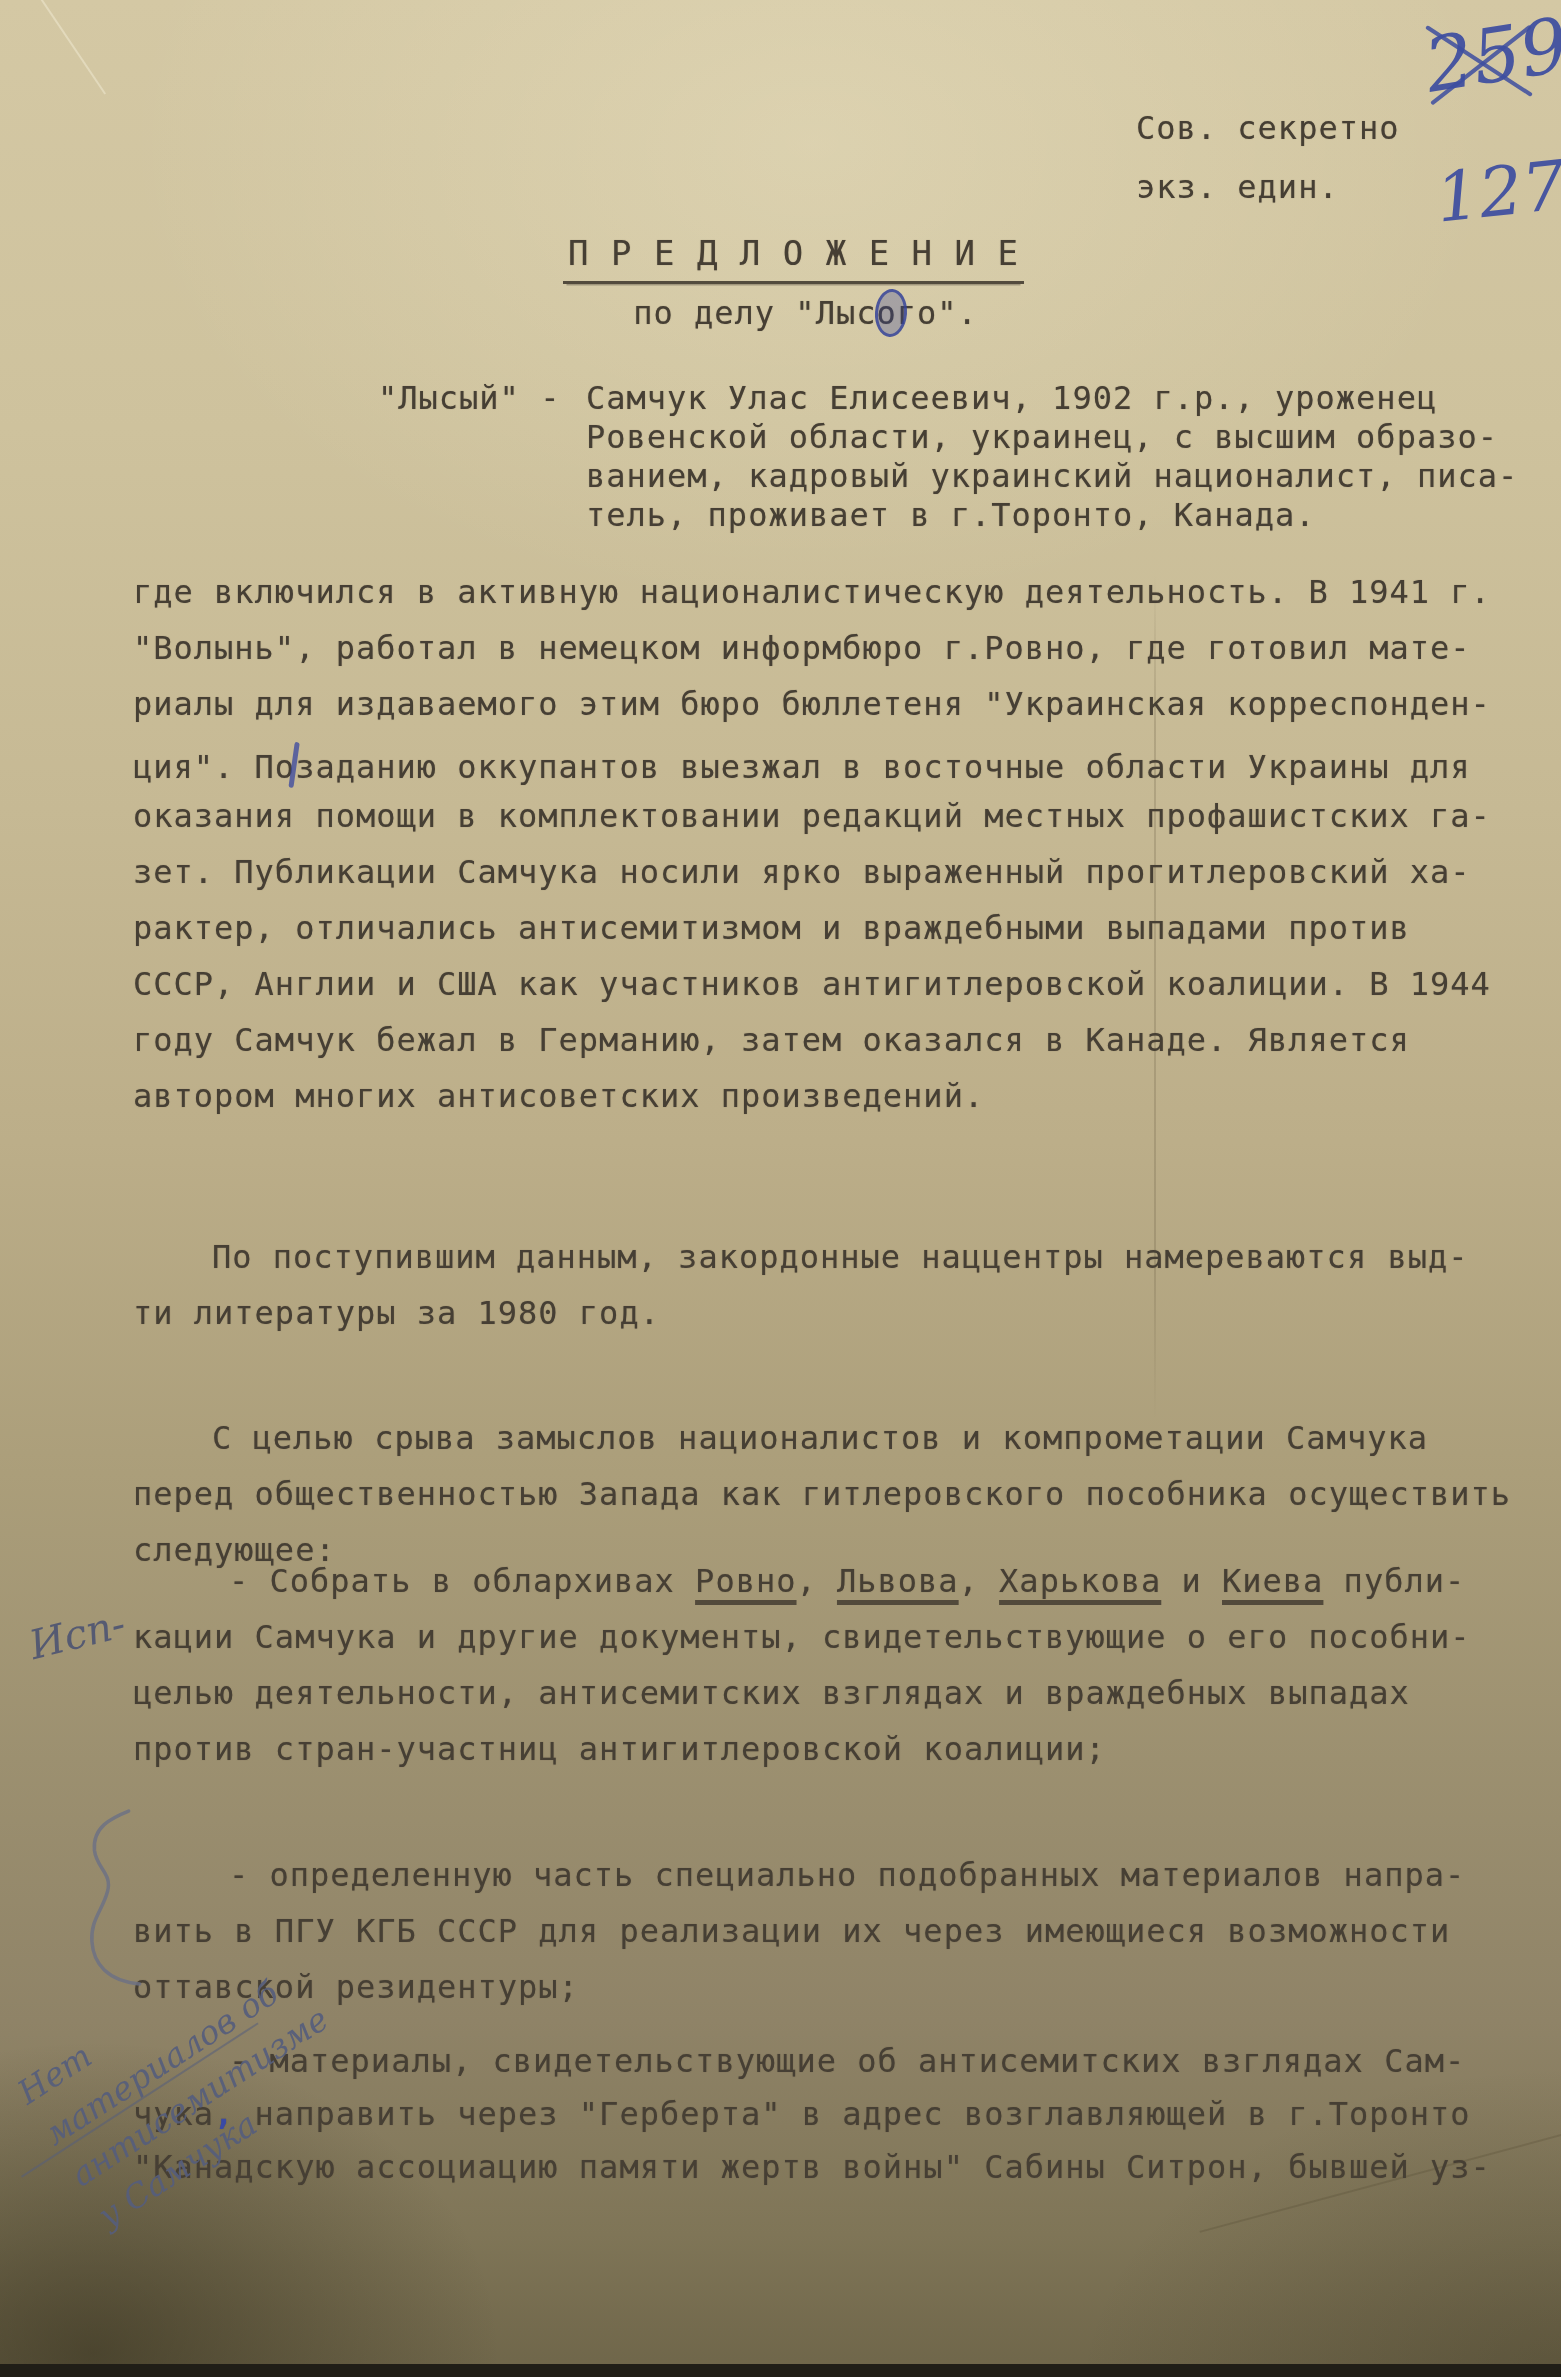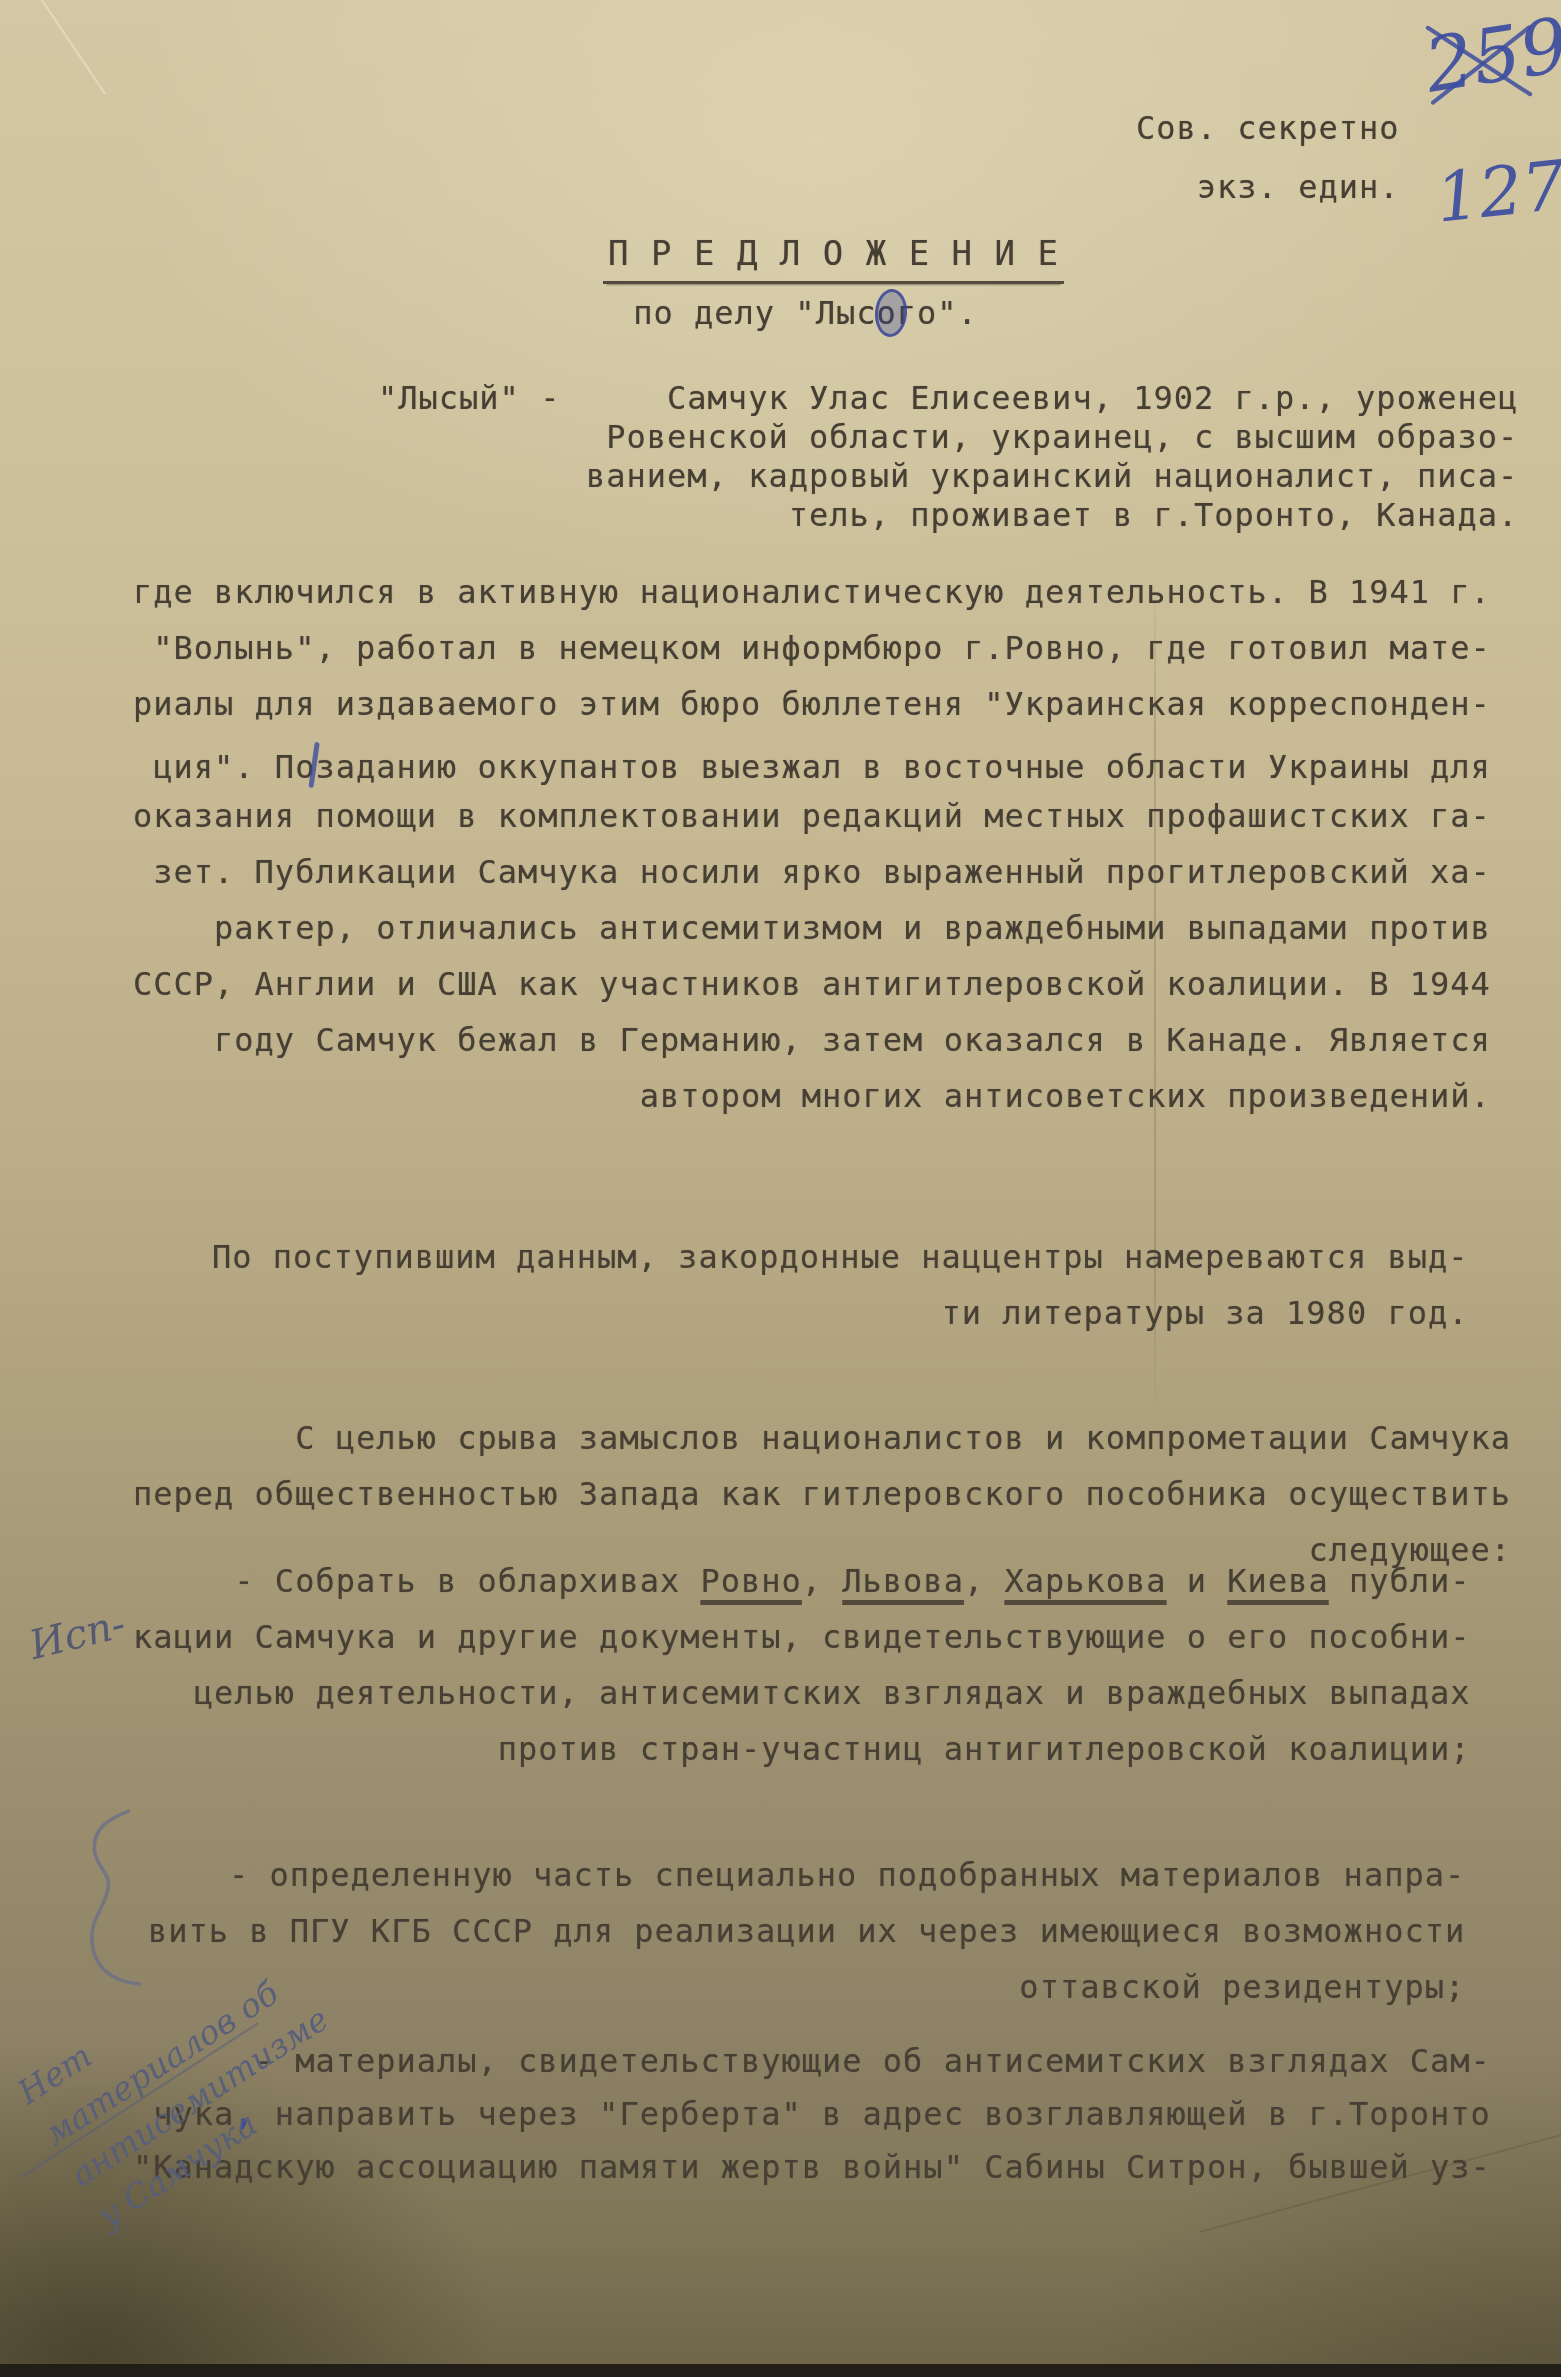--- a/index.html
+++ b/index.html
@@ -10,26 +10,26 @@
     font-family:"DejaVu Sans Mono",monospace;
     background:
       radial-gradient(655px 503px at 6% 99%, rgba(38,34,18,.50), rgba(38,34,18,0) 62%),
       radial-gradient(806px 554px at 100% 101%, rgba(48,43,26,.32), rgba(48,43,26,0) 60%),
       radial-gradient(1108px 755px at 52% 6%, rgba(255,250,224,.22), rgba(255,250,224,0) 62%),
       linear-gradient(180deg,#d4c8a4 0%,#cec29d 18%,#c6b994 34%,#bcae89 48%,#ab9e7a 62%,#9c9070 74%,#8f8367 85%,#7f7557 94%,#6e6549 100%);
   }
   
   .tw{color:#463f34;text-shadow:0 0 1px rgba(70,60,46,.45);}
   .block{position:absolute;}
-  .tline{white-space:pre;font-size:32px;letter-spacing:1px;line-height:56px;height:56px;text-align:right;}
+  .tline{white-space:pre;font-size:32px;letter-spacing:1px;line-height:56px;height:56px;}
   .tight .tline{line-height:39px;height:39px;}
   .ind{padding-left:79px;}
   .bind{padding-left:96px;}
   
-  .title-wrap{position:absolute;left:582px;top:233px;width:503px;text-align:center;}
+  .title-wrap{position:absolute;left:542px;top:233px;width:503px;text-align:center;}
   .title-head{display:inline-block;font-size:34px;letter-spacing:1px;white-space:pre;
     padding:0 5px 8px;border-bottom:3.5px solid rgba(60,53,42,.85);
     box-shadow:0 5px 0 -3.5px rgba(60,53,42,.35);}
   .subtitle{position:absolute;left:554px;top:294px;width:503px;text-align:center;
     font-size:32px;letter-spacing:1px;white-space:pre;}
   
   .classif{position:absolute;left:1136px;top:99px;}
   .classif .tline{line-height:59px;height:59px;}
   
   .hw{font-family:"DejaVu Serif",serif;font-style:italic;white-space:pre;}

